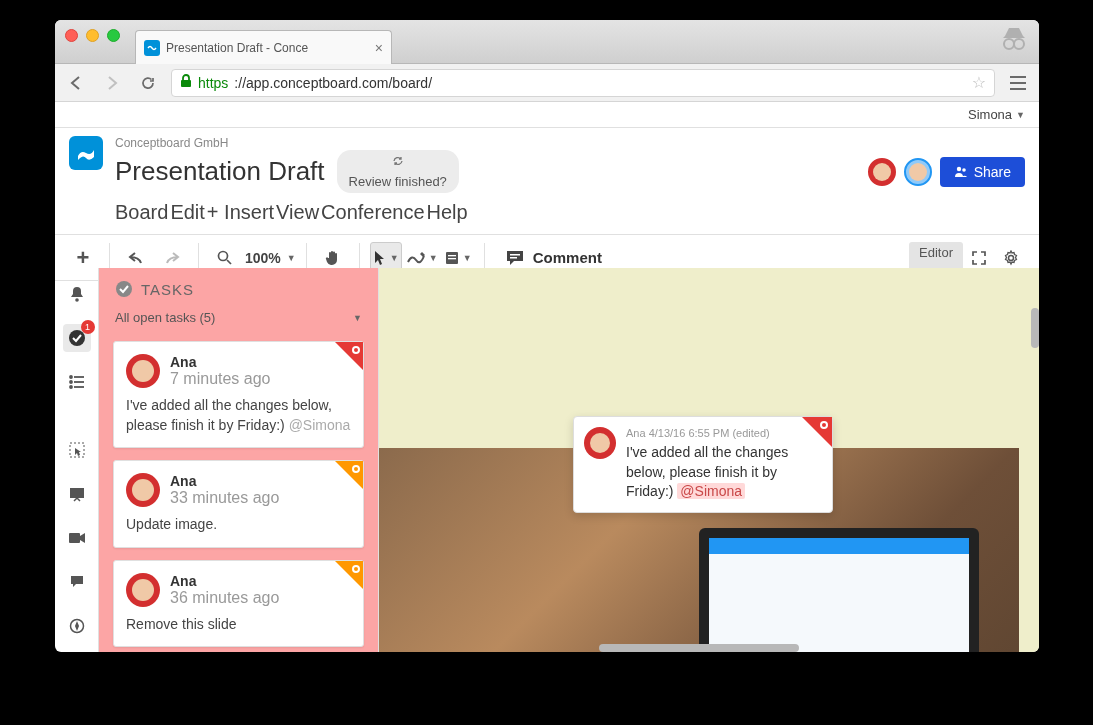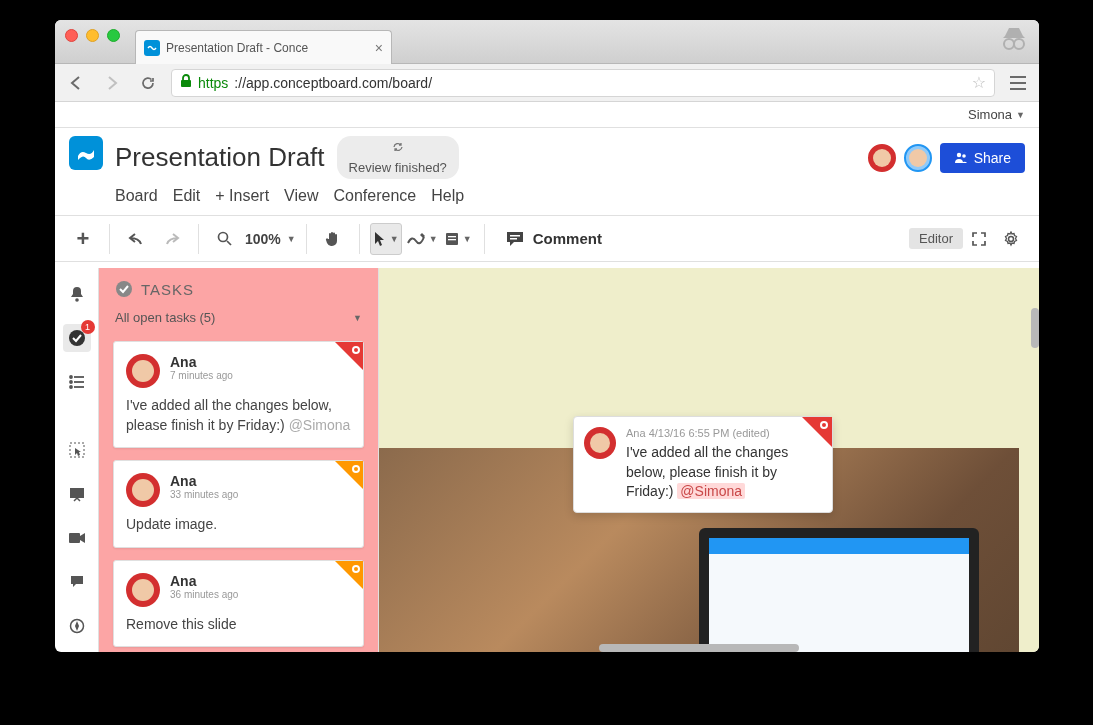--- a/index.html
+++ b/index.html
@@ -58,29 +58,29 @@
   .titlerow{display:flex;align-items:center;gap:12px;}
   .boardtitle{font-size:26px;font-weight:300;color:#333;}
   .reviewpill{background:#ececec;border-radius:14px;padding:4px 12px;display:flex;align-items:center;gap:6px;font-size:13px;color:#555;flex-direction:column;}
   .headerright{display:flex;align-items:center;gap:8px;margin-left:auto;}
   .avatar{width:28px;height:28px;border-radius:50%;border:2px solid;display:flex;align-items:center;justify-content:center;overflow:hidden;}
   .avatar.red{border-color:#d32f2f;background:#d32f2f;}
   .avatar.blue{border-color:#2196f3;background:#90caf9;}
   .avatar-inner{width:18px;height:18px;border-radius:50%;background:#f0c9a7;position:relative;}
   .sharebtn{background:#1d4ed8;color:#fff;border:none;border-radius:4px;padding:7px 14px;font-size:14px;display:flex;align-items:center;gap:6px;cursor:pointer;}
   
-  .menubar{display:flex;gap:15px;padding:8px 60px 10px 60px;font-size:16px;color:#444;border-bottom:1px solid #e0e0e0;}
+  .menubar{display:flex;gap:2px;padding:8px 60px 10px 60px;font-size:20px;color:#444;border-bottom:1px solid #e0e0e0;}
   
   .toolbar{height:46px;border-bottom:1px solid #e0e0e0;display:flex;align-items:center;padding:0 12px;gap:4px;}
   .tbtn{min-width:32px;height:32px;display:flex;align-items:center;justify-content:center;color:#555;border-radius:3px;cursor:pointer;font-size:16px;}
   .tbtn.active{background:#e9e9e9;border:1px solid #ccc;}
   .sep{width:1px;height:30px;background:#e0e0e0;margin:0 6px;}
   .zoom{display:flex;align-items:center;gap:6px;font-size:14px;color:#444;font-weight:600;}
   .commentbtn{display:flex;align-items:center;gap:8px;font-size:15px;font-weight:600;color:#333;padding:0 10px;}
-  .toolbar-right{margin-left:auto;display:flex;align-items:center;}
+  .toolbar-right{margin-left:auto;display:flex;}
   .editorlabel{background:#e4e4e4;border-radius:3px;padding:3px 10px;font-size:13px;color:#555;}
   
   .appbody{display:flex;position:absolute;left:0;right:0;top:248px;bottom:0;}
   .vtoolbar{width:44px;border-right:1px solid #e0e0e0;display:flex;flex-direction:column;align-items:center;padding-top:12px;gap:16px;position:relative;}
   .vbtn{width:28px;height:28px;display:flex;align-items:center;justify-content:center;color:#555;border-radius:4px;cursor:pointer;position:relative;}
   .vbtn.sel{background:#e9e9e9;}
   .badge{position:absolute;top:-4px;right:-4px;background:#e53935;color:#fff;width:14px;height:14px;border-radius:50%;font-size:9px;display:flex;align-items:center;justify-content:center;}
   .vtoolbar-bottom{margin-top:auto;margin-bottom:12px;display:flex;flex-direction:column;gap:16px;align-items:center;}
   .taskpanel{width:280px;border-right:1px solid #e0e0e0;background:#fca5a5;display:flex;flex-direction:column;overflow:hidden;}
   .panelhead{display:flex;align-items:center;gap:8px;padding:12px 16px;color:#666;font-size:15px;letter-spacing:1px;}
@@ -89,21 +89,21 @@
   .tasklist{flex:1;overflow-y:auto;padding:8px 14px;}
   .taskcard{background:#fff;border:1px solid #e0e0e0;border-radius:3px;margin-bottom:12px;padding:12px;position:relative;box-shadow:0 1px 2px rgba(0,0,0,0.08);}
   .corner{position:absolute;top:0;right:0;width:0;height:0;}
   .corner.red{border-left:28px solid transparent;border-top:28px solid #e53935;}
   .corner.orange{border-left:28px solid transparent;border-top:28px solid #ff9800;}
   .corner-dot{position:absolute;top:-24px;right:3px;width:8px;height:8px;border:2px solid #fff;border-radius:50%;}
   .cardhead{display:flex;gap:10px;margin-bottom:8px;}
   .cardava{width:34px;height:34px;border-radius:50%;background:#d32f2f;display:flex;align-items:center;justify-content:center;}
   .cardava .face{width:22px;height:22px;border-radius:50%;background:#f0c9a7;}
   .cardmeta .name{font-weight:600;font-size:14px;color:#333;}
-  .cardmeta .time{font-size:10px;color:#999;}
+  .cardmeta .time{font-size:16px;color:#999;}
   .cardtext{font-size:14px;color:#444;line-height:1.4;}
   .mention{color:#aaa;}
   
   .canvas{flex:1;background:#efeecb;position:relative;overflow:hidden;}
   .photo{position:absolute;left:0;top:180px;width:640px;height:270px;background:#7a5a3f;overflow:hidden;}
   .photo-inner{position:absolute;inset:0;background:
     linear-gradient(135deg,#8b6a4c 0%,#b98a5e 35%,#6e4f38 70%,#5c4430 100%);}
   .monitor{position:absolute;right:40px;bottom:0;width:280px;height:190px;background:#222;border-radius:6px 6px 0 0;padding:10px;}
   .screen{width:100%;height:100%;background:#f5f9fc;border-radius:2px;position:relative;}
   .screen-bar{position:absolute;top:0;left:0;right:0;height:16px;background:#2196f3;}
@@ -191,20 +191,21 @@
     <span class="dd">▼</span>
   </div>
 
   <div class="appheader">
     <div class="logo">
       <svg width="22" height="22" viewBox="0 0 22 22">
           <path d="M3 14 Q6 8 11 11 T19 8 L19 15 Q14 20 11 16 T3 18 Z" fill="#fff"></path>
         </svg>
     </div>
     <div class="headcol">
+      <div class="company">Conceptboard GmbH</div>
       <div class="titlerow">
         <div class="boardtitle">Presentation Draft</div>
         <div class="reviewpill">
           <svg width="14" height="14" viewBox="0 0 14 14">
               <path d="M3 7 a4 4 0 0 1 7 -2 M11 7 a4 4 0 0 1 -7 2 M10 3 v2 h-2 M4 11 v-2 h2" stroke="#777" stroke-width="1.3" fill="none"></path>
             </svg>
           <span>Review finished?</span>
         </div>
         <div class="headerright">
           <div class="avatar red">

